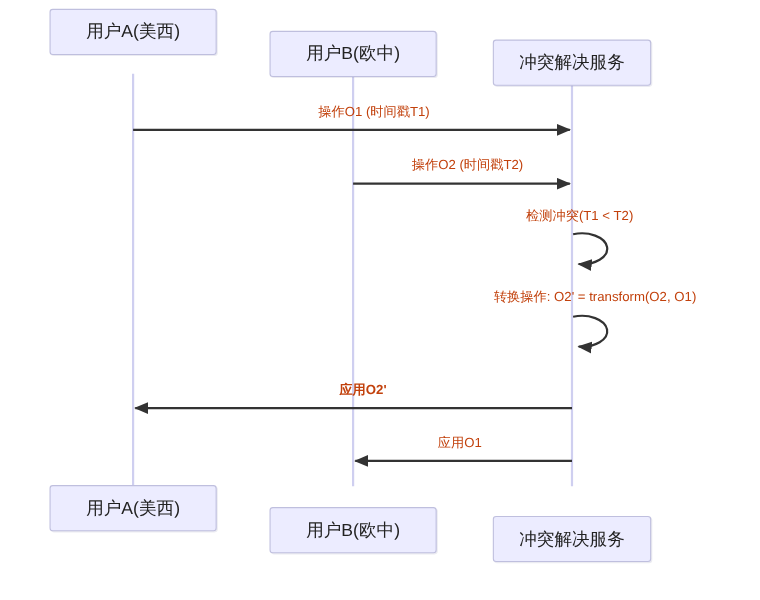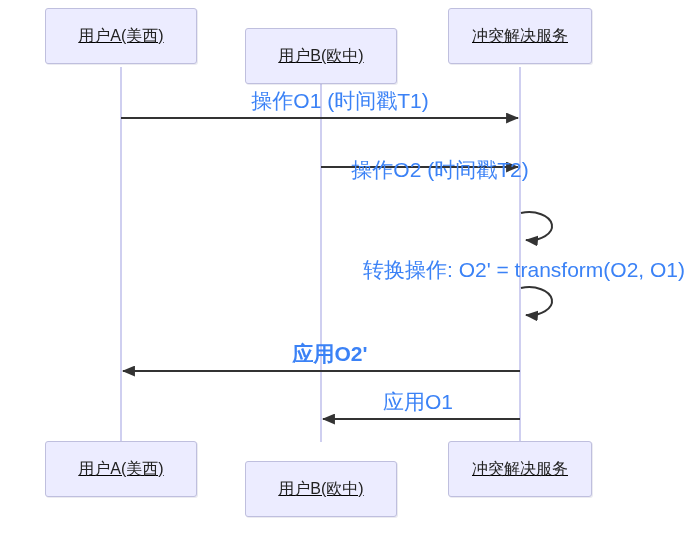--- a/index.html
+++ b/index.html
@@ -15,53 +15,52 @@
     background: #ffffff;
     overflow: hidden;
   }
   .wires {
     position: absolute;
     left: 0;
     top: 0;
   }
   .actor-box {
     position: absolute;
-    height: 56px;
+    height: 42px;
     background: #ECECFF;
     border: 1px solid #BFBFDE;
     border-radius: 3px;
     display: flex;
     align-items: center;
     justify-content: center;
     box-shadow: 1px 1px 0 rgba(120,120,160,0.15);
     box-sizing: border-box;
-    text-decoration: underline;
   }
   .actor-box span {
     font-size: 16px;
     color: #222222;
     white-space: nowrap;
   }
   .actor-a { left: 45px;  width: 152px; }
   .actor-b { left: 245px; width: 152px; margin-top: 20px; }
-  .actor-c { left: 448px; width: 144px; }
+  .actor-c { left: 448px; width: 144px; margin-top: 28px; }
   .actor-top { top: 8px; }
   .actor-bottom { top: 441px; }
   .msg-label {
     position: absolute;
     transform: translateX(-50%);
-    font-size: 21px;
-    color: #3b82f6;
+    font-size: 12px;
+    color: #c2410c;
     white-space: nowrap;
     line-height: 20px;
   }
   .lbl-m1 { left: 340px; top: 91px; }
-  .lbl-m2 { left: 440px; top: 140px; margin-top: 20px; }
+  .lbl-m2 { left: 425px; top: 140px; }
   .lbl-s1 { left: 527px; top: 186px; }
-  .lbl-s2 { left: 524px; top: 260px; }
+  .lbl-s2 { left: 541px; top: 260px; }
   .lbl-m3 { left: 330px; top: 344px; font-weight: bold; }
   .lbl-m4 { left: 418px; top: 392px; }
 </style>
 </head>
 <body>
 
 <div class="canvas">
 
   <svg class="wires" width="691" height="545" viewBox="0 0 691 545">
     <defs>
@@ -98,17 +97,18 @@
   </div>
   <div class="actor-box actor-b actor-bottom">
     <span>用户B(欧中)</span>
   </div>
   <div class="actor-box actor-c actor-bottom">
     <span>冲突解决服务</span>
   </div>
 
   <div class="msg-label lbl-m1">操作O1 (时间戳T1)</div>
   <div class="msg-label lbl-m2">操作O2 (时间戳T2)</div>
+  <div class="msg-label lbl-s1">检测冲突(T1 &lt; T2)</div>
   <div class="msg-label lbl-s2">转换操作: O2' = transform(O2, O1)</div>
   <div class="msg-label lbl-m3">应用O2'</div>
   <div class="msg-label lbl-m4">应用O1</div>
 
 </div>
 
 </body></html>

